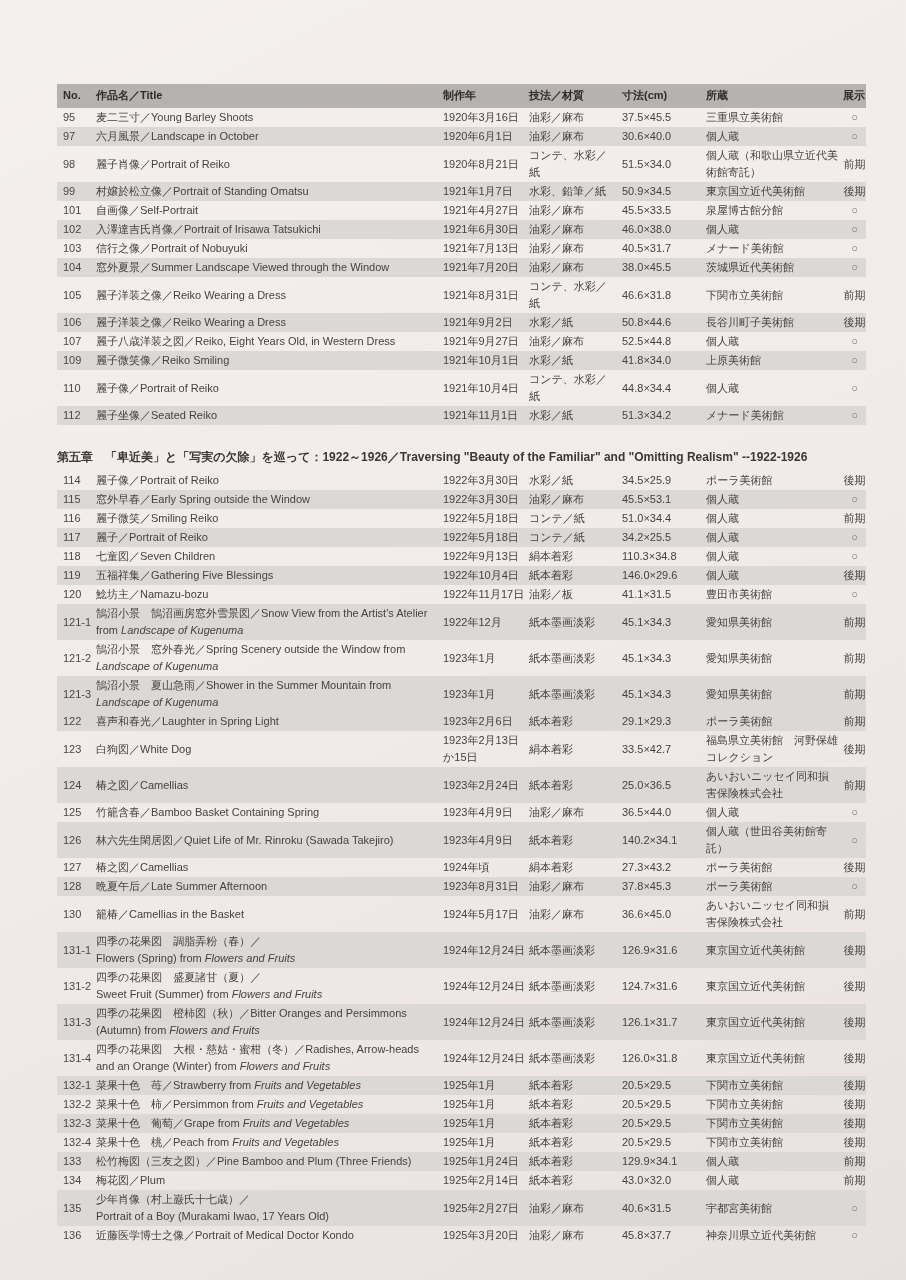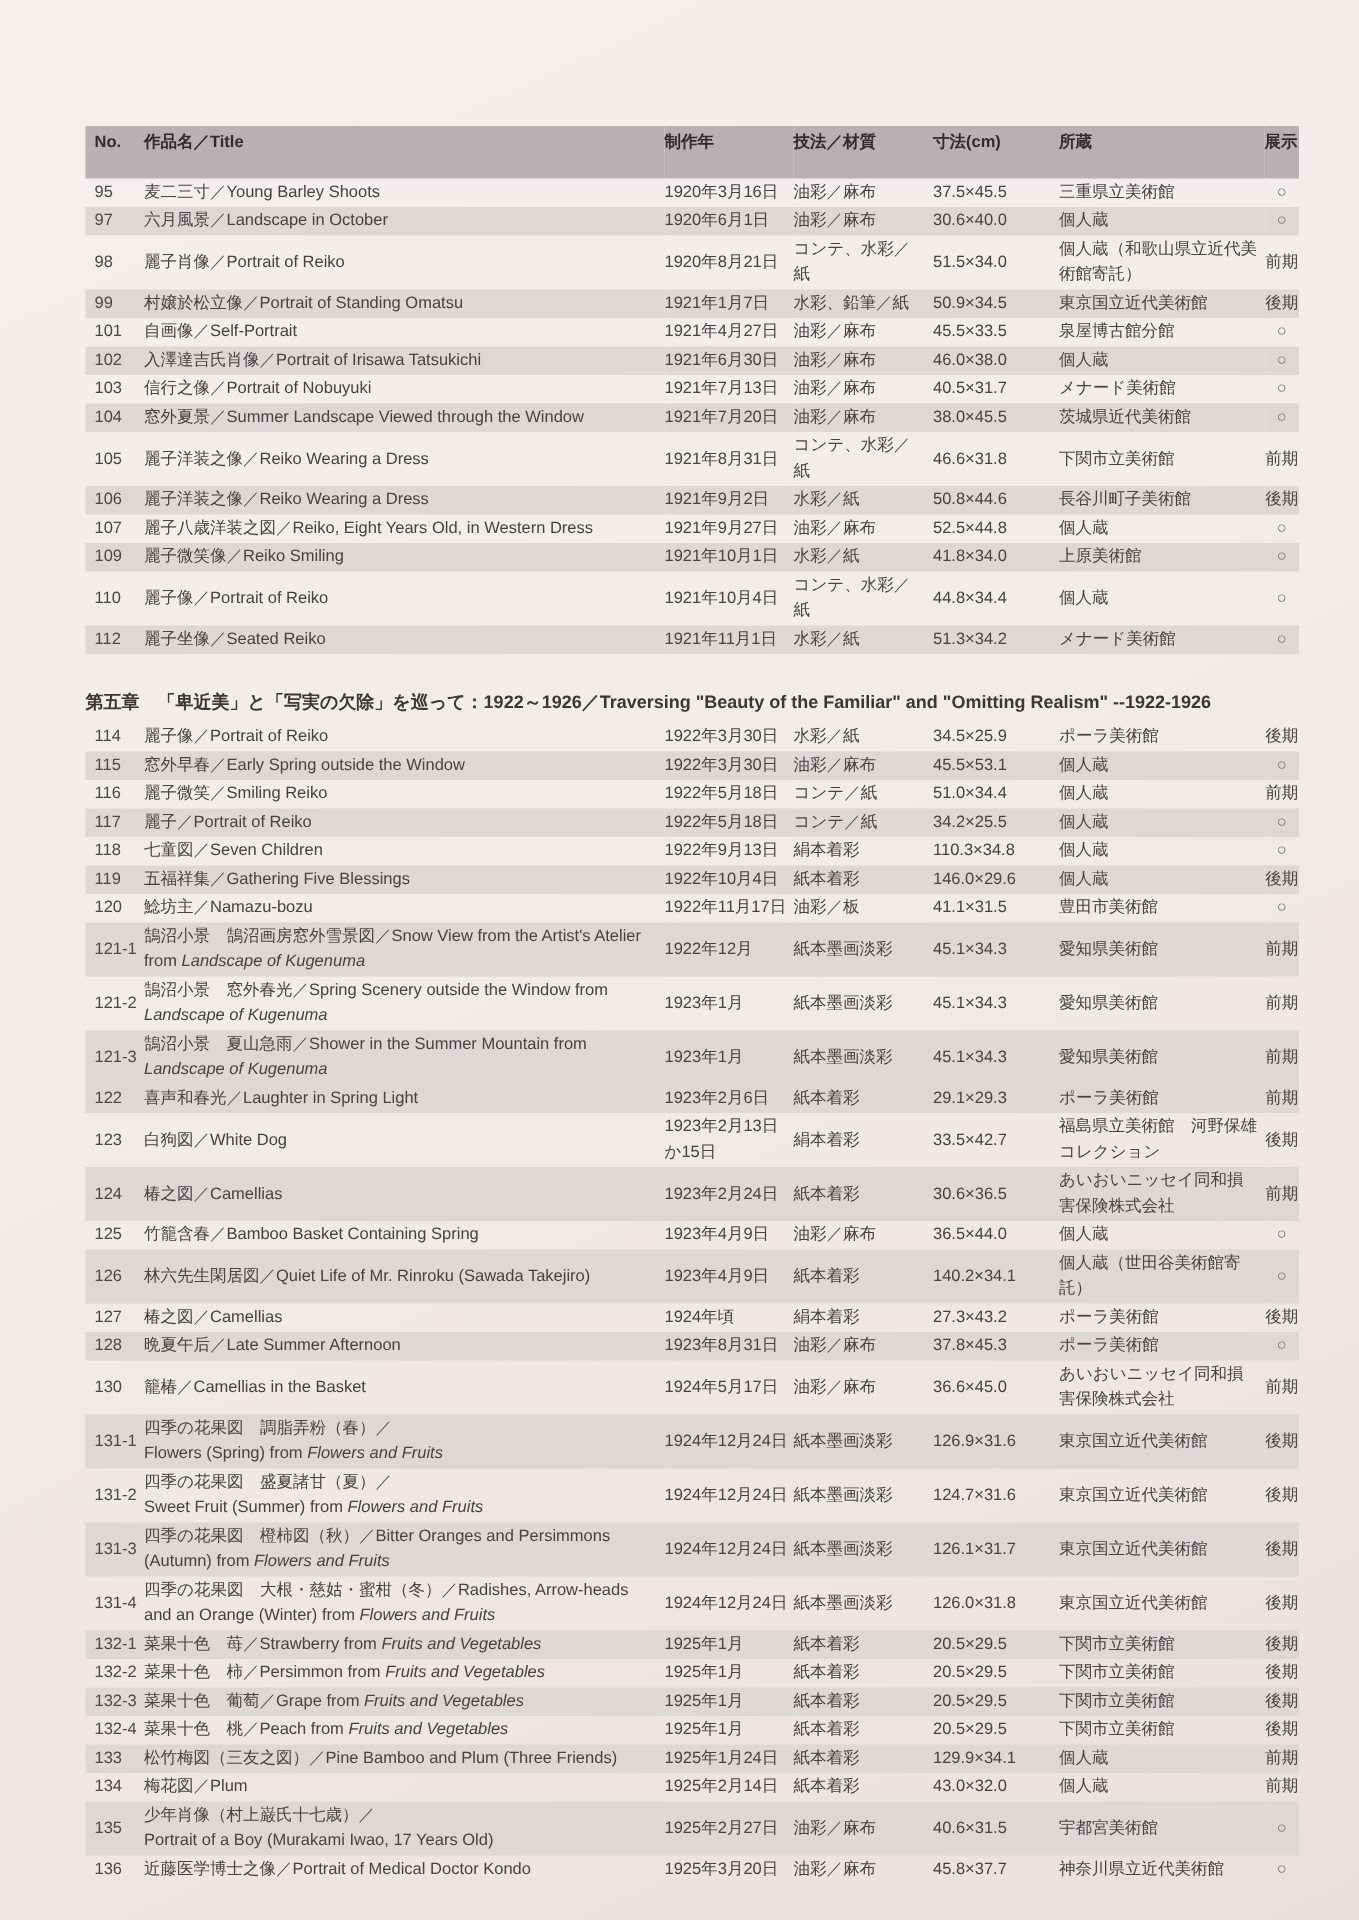--- a/index.html
+++ b/index.html
@@ -20,21 +20,21 @@
   }
   col.c-no{width:39px}
   col.c-title{width:347px}
   col.c-date{width:86px}
   col.c-mat{width:93px}
   col.c-size{width:84px}
   col.c-col{width:137px}
   col.c-disp{width:23px}
   thead th{
     background:#b5b2b1;color:#2f2d2c;font-weight:bold;text-align:left;
-    padding:3px 0 15px 0;font-size:11px;
+    padding:3px 0 4px 0;font-size:11px;
   }
   thead th.c-no{padding-left:6px;}
   thead th.c-disp{text-align:center;padding-right:1px;}
   td{vertical-align:middle;padding:1px 0;}
   td.c-no{padding-left:6px;color:#4a4745;margin-left:11px;}
   td.c-title{padding-right:6px;}
   td.c-mat{padding-right:6px;}
   td.c-col{padding-right:4px;}
   td.c-disp{text-align:center;white-space:nowrap;}
   td.c-disp.mark{color:#6d6a68;font-size:11px;}
@@ -321,21 +321,21 @@
             <td class="c-mat">絹本着彩</td>
             <td class="c-size">33.5×42.7</td>
             <td class="c-col">福島県立美術館　河野保雄コレクション</td>
             <td class="c-disp">後期</td>
           </tr>
           <tr class="striped">
             <td class="c-no">124</td>
             <td class="c-title"><span>椿之図／Camellias</span></td>
             <td class="c-date">1923年2月24日</td>
             <td class="c-mat">紙本着彩</td>
-            <td class="c-size">30.6×36.5</td>
+            <td class="c-size">25.0×36.5</td>
             <td class="c-col">あいおいニッセイ同和損害保険株式会社</td>
             <td class="c-disp">前期</td>
           </tr>
           <tr>
             <td class="c-no">125</td>
             <td class="c-title"><span>竹籠含春／Bamboo Basket Containing Spring</span></td>
             <td class="c-date">1923年4月9日</td>
             <td class="c-mat">油彩／麻布</td>
             <td class="c-size">36.5×44.0</td>
             <td class="c-col">個人蔵</td>

